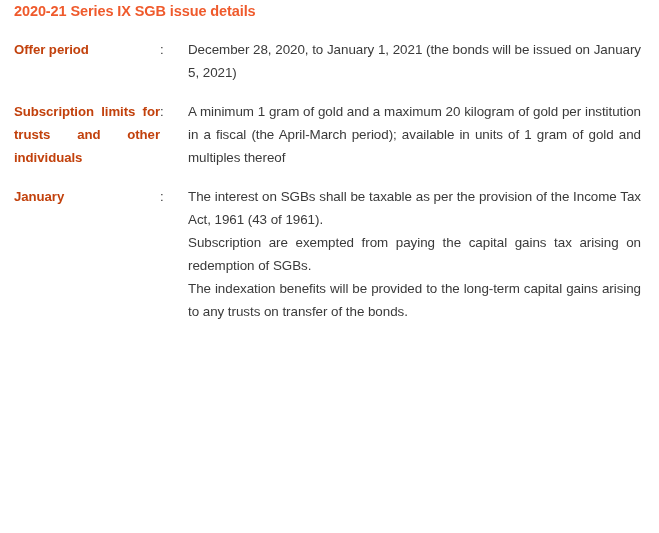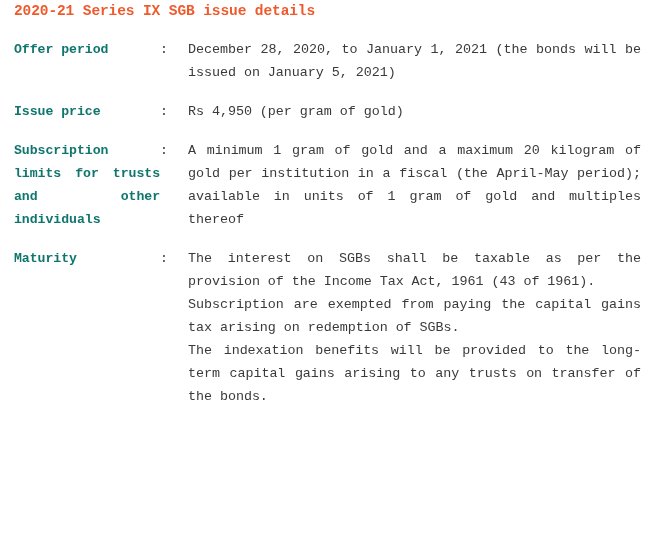--- a/index.html
+++ b/index.html
@@ -14,21 +14,20 @@
     font-family: "Liberation Sans", sans-serif;
     -webkit-font-smoothing: antialiased;
     overflow: hidden;
   }
   .page {
     position: relative;
     width: 659px;
     height: 414px;
     background: #ffffff;
     box-sizing: border-box;
-    font-family: Liberation Mono, monospace;
   }
   .heading {
     position: absolute;
     left: 14px;
     top: 3px;
     font-size: 14.5px;
     font-weight: bold;
     color: #ef5a2c;
     letter-spacing: -0.1px;
     white-space: nowrap;
@@ -43,21 +42,21 @@
   }
   .details-table tr {
     vertical-align: top;
   }
   .cell-label {
     width: 160px;
     padding: 0 0 16px 14px;
     box-sizing: border-box;
     font-size: 13.2px;
     font-weight: bold;
-    color: #0f766e;
+    color: #c2410c;
     line-height: 23px;
     text-align: justify;
     text-align-last: justify;
     letter-spacing: -0.05px;
   }
   .cell-label.single-line {
     text-align-last: left;
   }
   .cell-sep {
     width: 28px;
@@ -102,40 +101,33 @@
   <table class="details-table">
     <tbody>
       <tr>
         <td class="cell-label single-line">Offer period</td>
         <td class="cell-sep">:</td>
         <td class="cell-value">
           <p class="last-para">December 28, 2020, to January 1, 2021 (the bonds will be issued on January 5, 2021)</p>
         </td>
       </tr>
 
-      <tr>
-        <td class="cell-label single-line">Issue price</td>
-        <td class="cell-sep">:</td>
-        <td class="cell-value">
-          <p class="flush">Rs 4,950 (per gram of gold)</p>
-        </td>
-      </tr>
 
 
 
       <tr>
         <td class="cell-label">Subscription limits for trusts and other individuals</td>
         <td class="cell-sep">:</td>
         <td class="cell-value">
-          <p class="last-para">A minimum 1 gram of gold and a maximum 20 kilogram of gold per institution in a fiscal (the April-May period); available in units of 1 gram of gold and multiples thereof</p>
+          <p class="last-para">A minimum 1 gram of gold and a maximum 20 kilogram of gold per institution in a fiscal (the April-March period); available in units of 1 gram of gold and multiples thereof</p>
         </td>
       </tr>
 
       <tr class="row-last">
-        <td class="cell-label single-line">Maturity</td>
+        <td class="cell-label single-line">January</td>
         <td class="cell-sep">:</td>
         <td class="cell-value">
           <p class="last-para">The interest on SGBs shall be taxable as per the provision of the Income Tax Act, 1961 (43 of 1961).</p>
           <p class="last-para">Subscription are exempted from paying the capital gains tax arising on redemption of SGBs.</p>
           <p class="last-para">The indexation benefits will be provided to the long-term capital gains arising to any trusts on transfer of the bonds.</p>
         </td>
       </tr>
     </tbody>
   </table>
 

